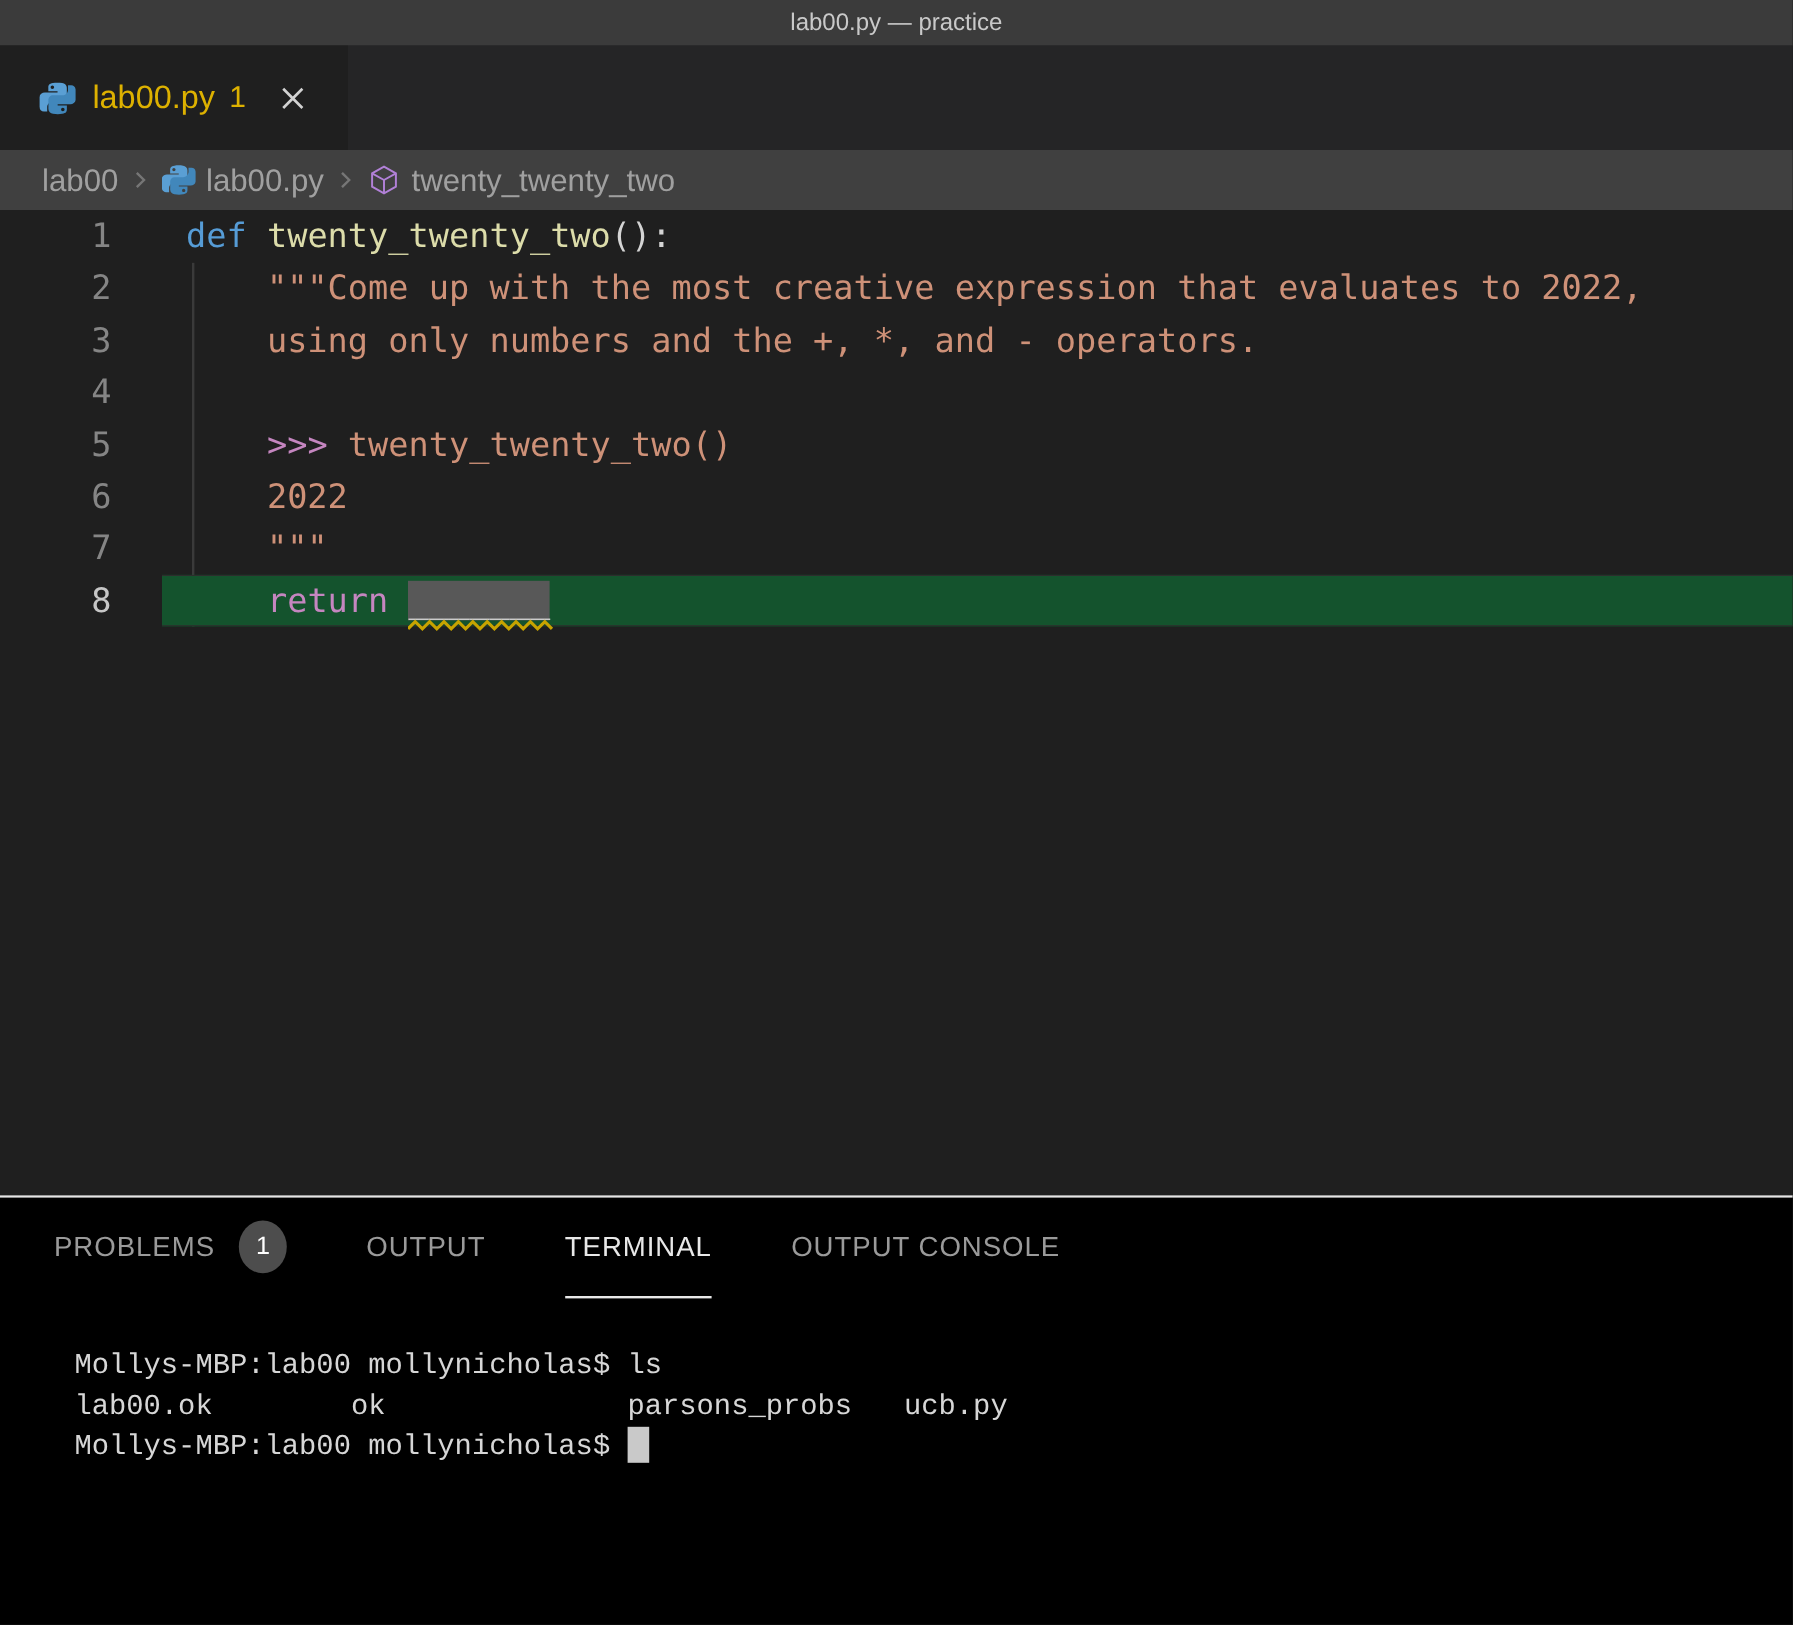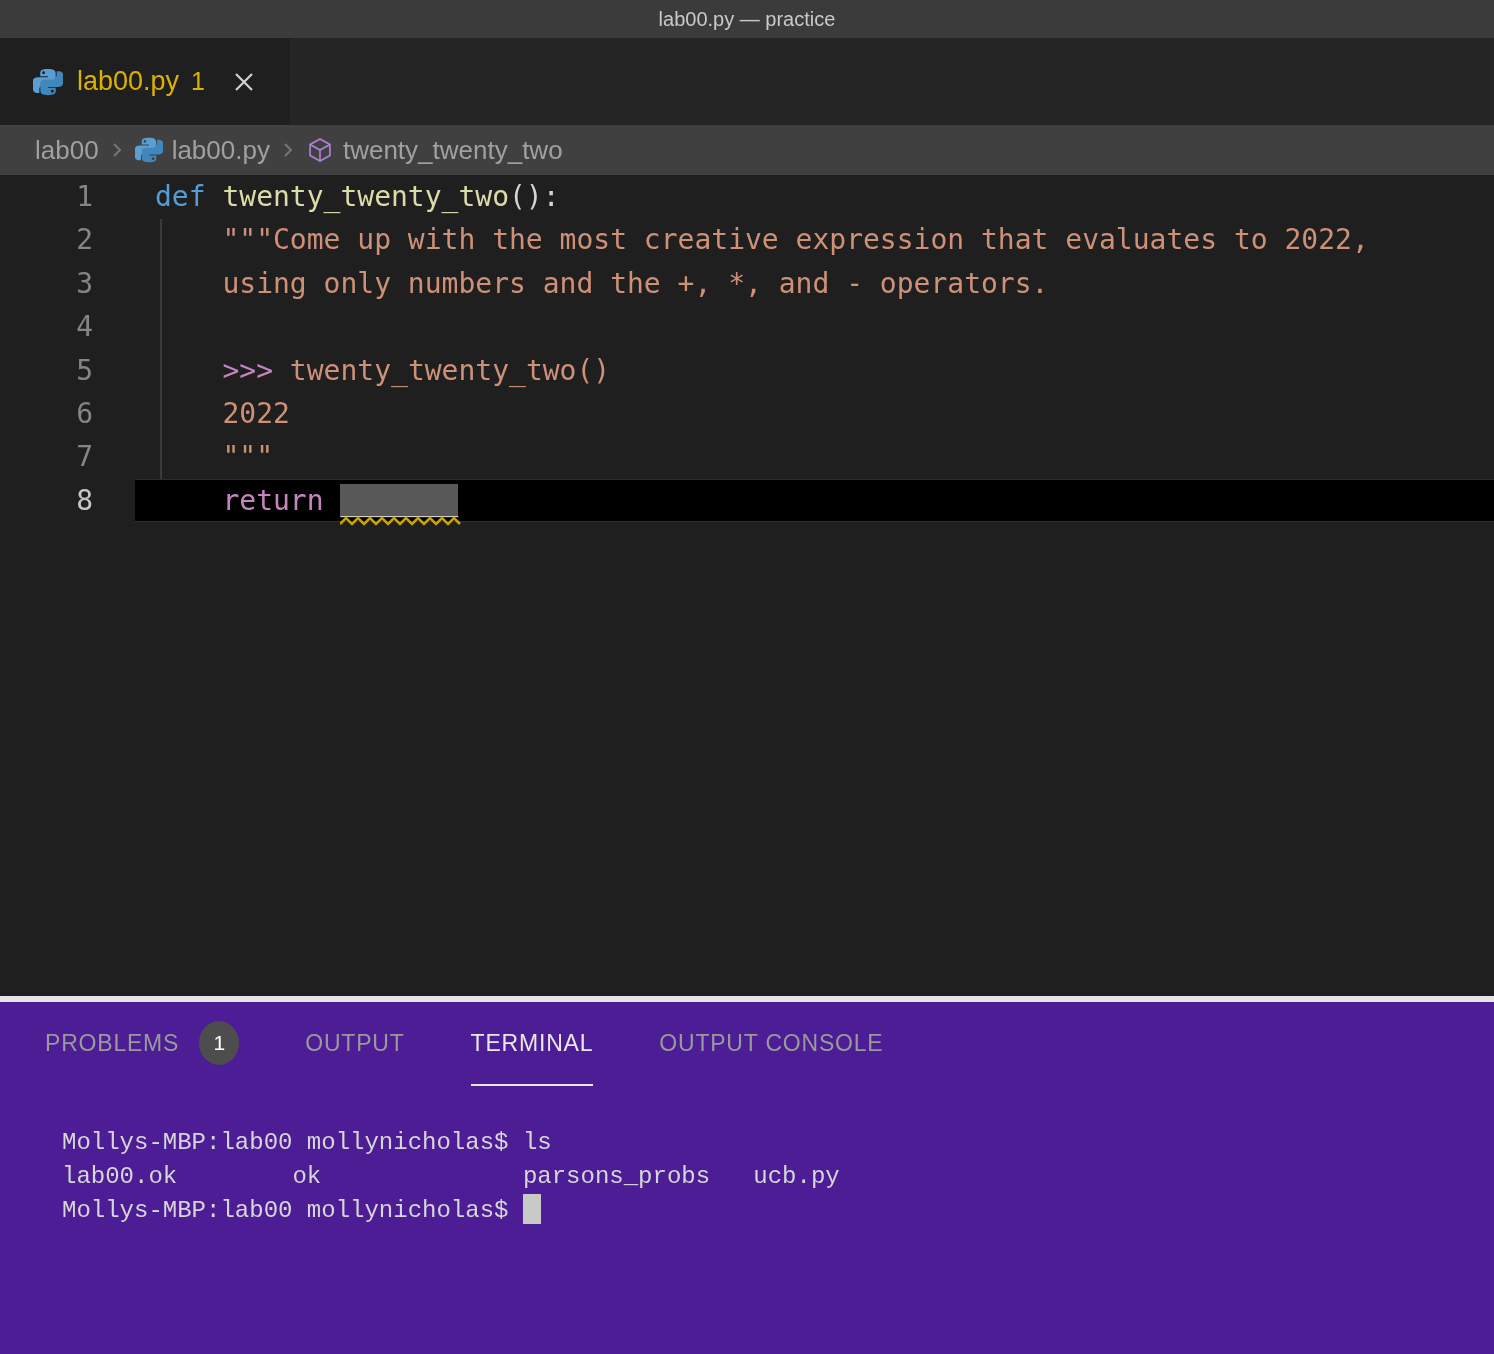--- a/index.html
+++ b/index.html
@@ -95,36 +95,36 @@
   .code {
     flex: 1;
     padding-left: 20px;
     white-space: pre;
     font-size: 28px;
     line-height: 43.4px;
     position: relative;
   }
   .row.active .ln { color: #c6c6c6; }
   .row.active .code {
-    background: #000000;
+    background: #14532d;
     box-shadow: inset 0 1px 0 #2d2d2d, inset 0 -1px 0 #2d2d2d;
   }
   .c-kw  { color: #569cd6; }
   .c-fn  { color: #dcdcaa; }
   .c-pln { color: #d4d4d4; }
   .c-str { color: #ce9178; }
   .c-kw2 { color: #c586c0; }
   .c-blank { background: #585858; color: #d4d4d4; }
   .zig { position: absolute; left: 205px; top: 37px; }
 
   
   .panel {
     height: 358px;
-    border-top: 6px solid #e5e5e5;
-    background: #4c1d95;
+    border-top: 2px solid #e5e5e5;
+    background: #000000;
   }
   .panel-tabs {
     height: 84px;
     display: flex;
     align-items: stretch;
     padding-left: 45px;
   }
   .ptab {
     display: flex;
     align-items: center;

